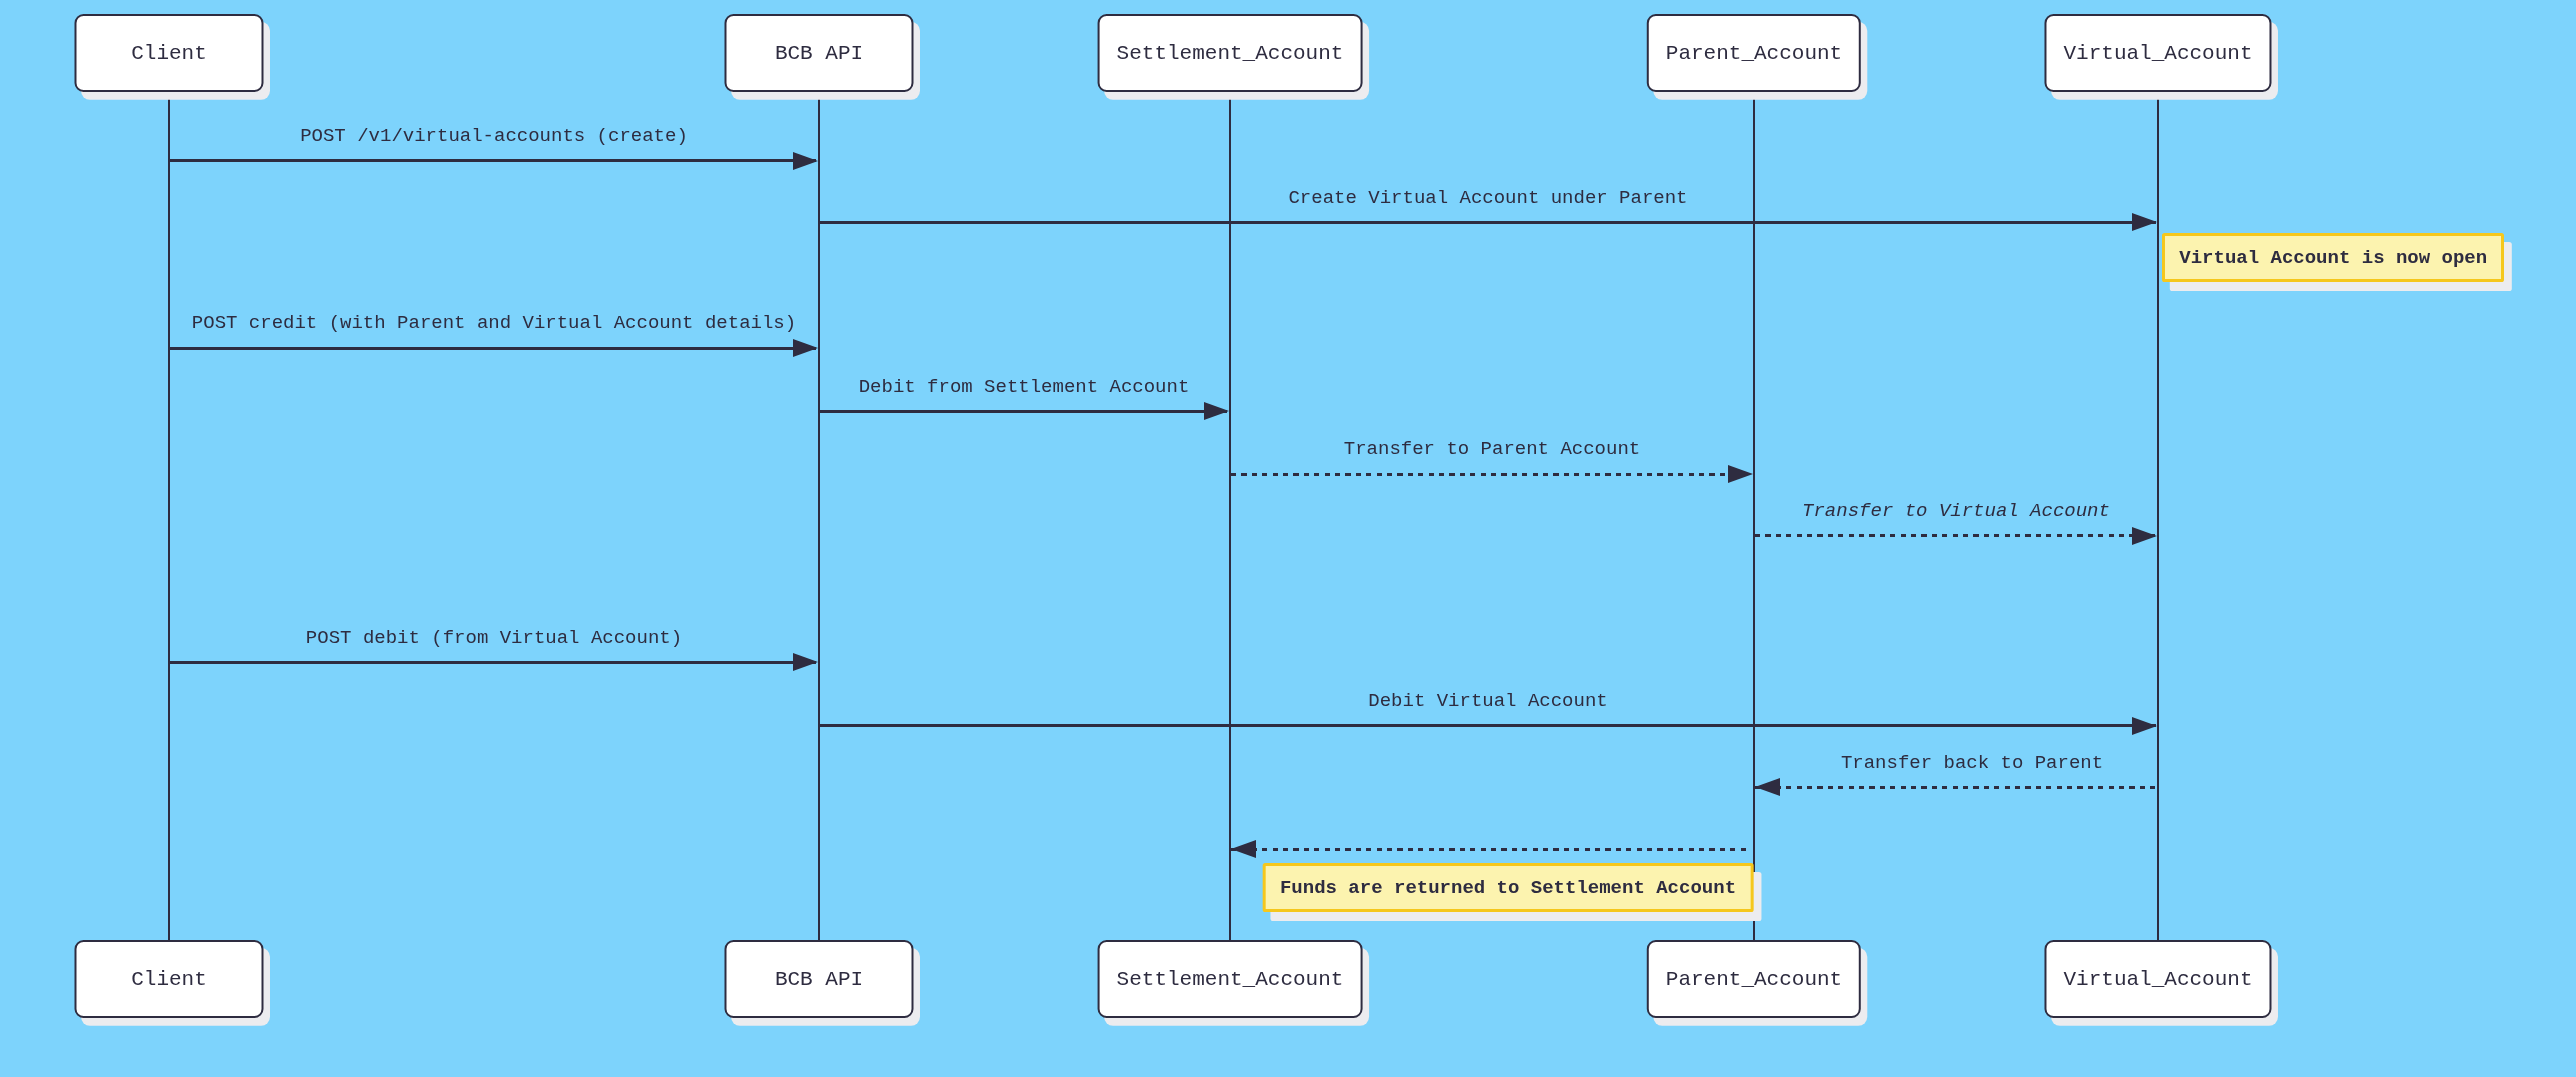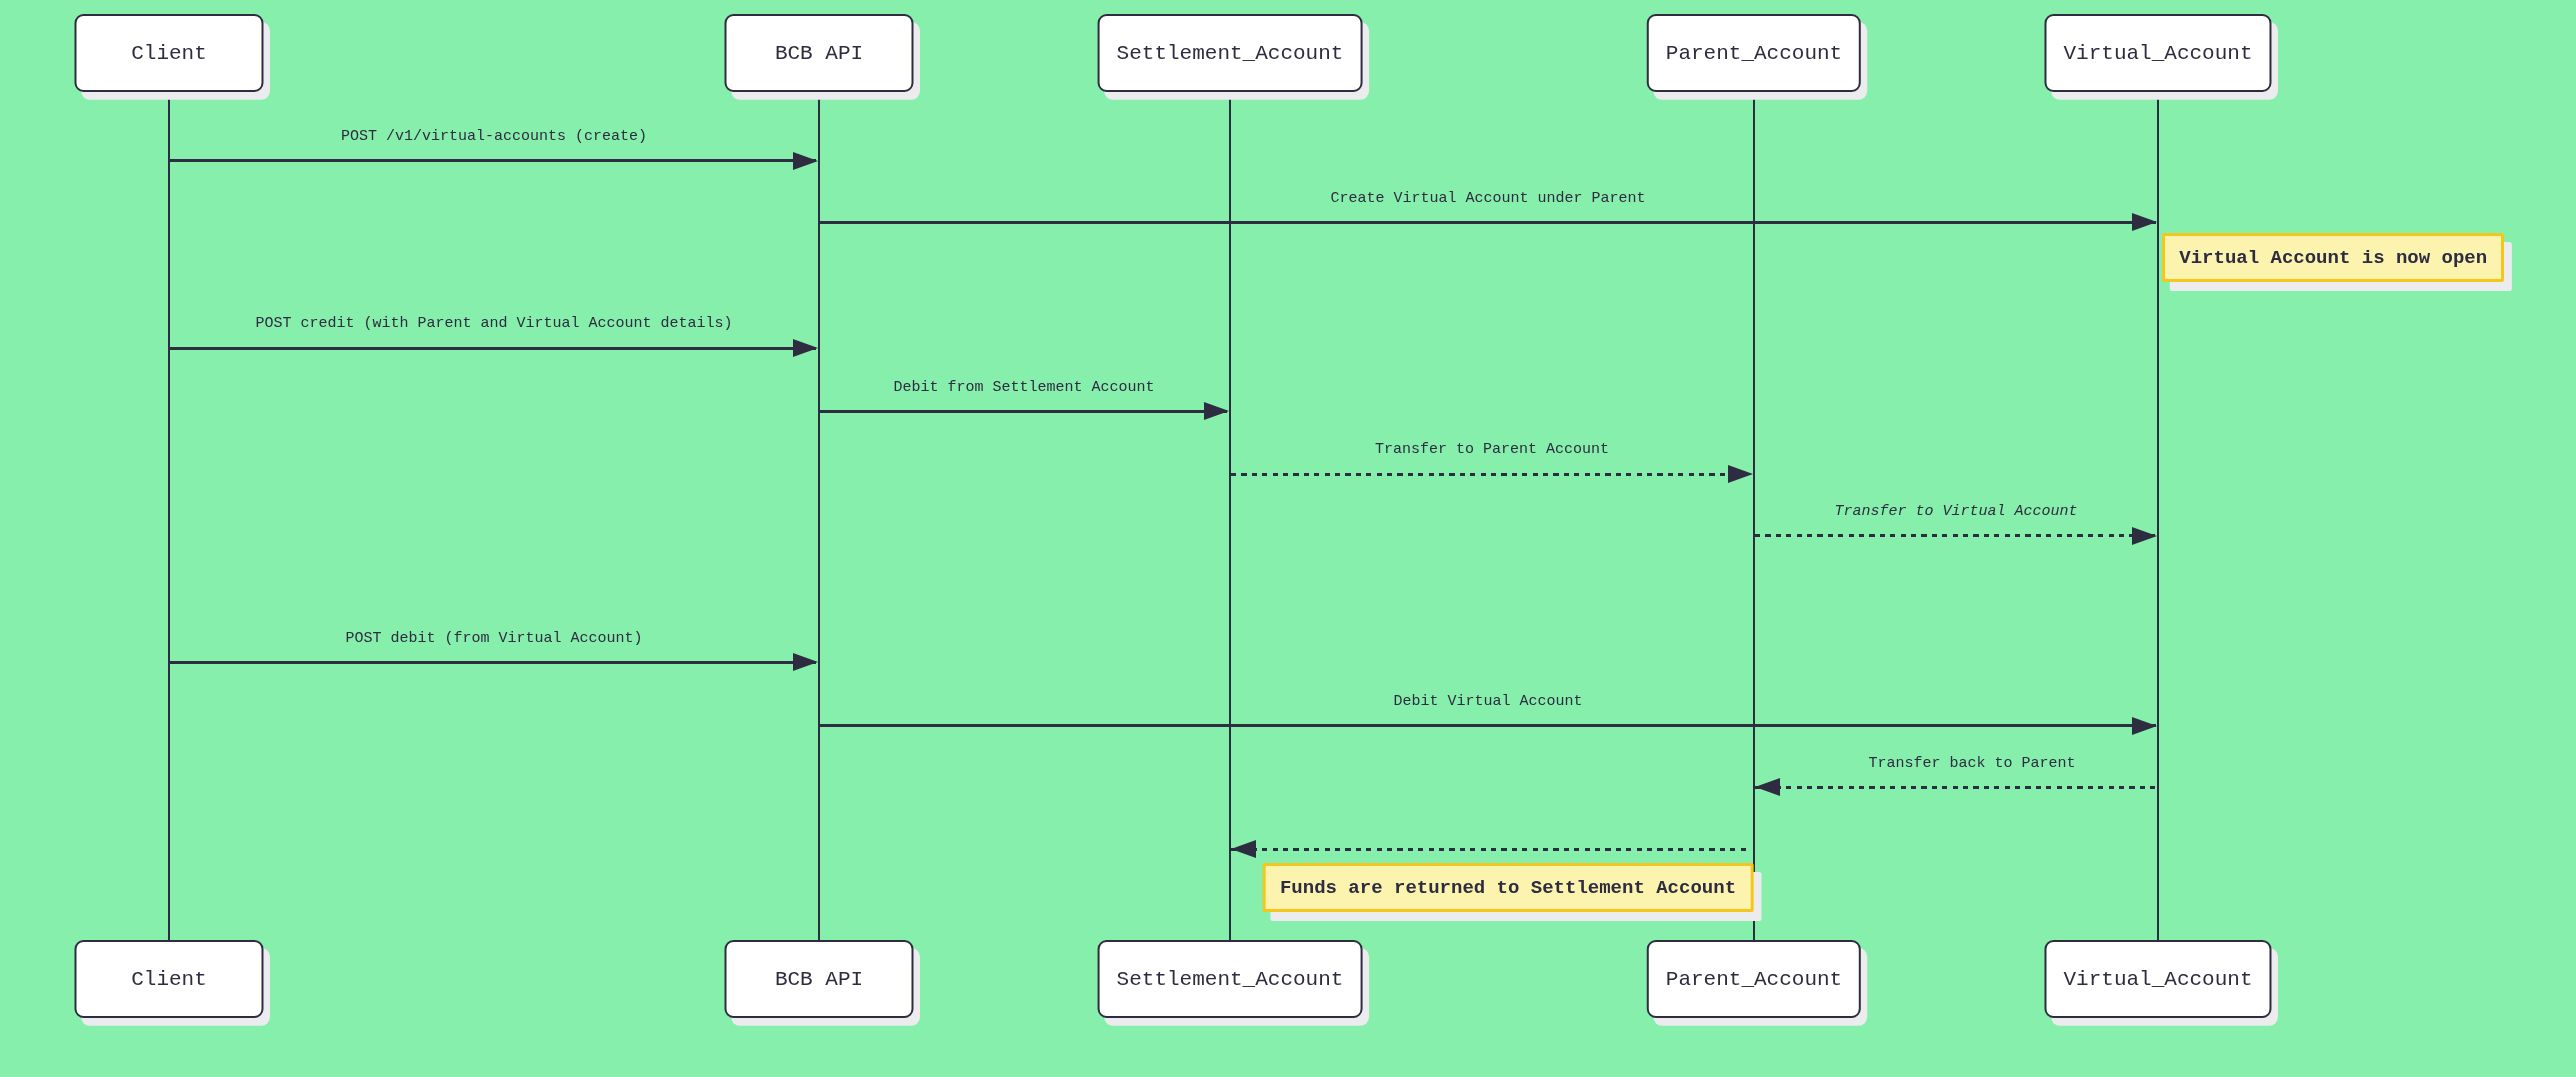--- a/index.html
+++ b/index.html
@@ -4,21 +4,21 @@
 <style>
   html, body {
     margin: 0;
     padding: 0;
     background: #ffffff;
   }
   #diagram {
     position: relative;
     width: 2576px;
     height: 1078px;
-    background: #86efac;
+    background: #7dd3fc;
     overflow: hidden;
     font-family: "Liberation Mono", "DejaVu Sans Mono", monospace;
   }
   .lifeline {
     position: absolute;
     width: 2px;
     background: #2e2c40;
   }
   .actor-box {
     position: absolute;
@@ -59,21 +59,21 @@
     border-bottom: 9px solid transparent;
     z-index: 2;
   }
   .arrowhead.right { border-left: 25px solid #2e2c40; }
   .arrowhead.left  { border-right: 25px solid #2e2c40; }
   .msg-label {
     position: absolute;
     transform: translateX(-50%);
     height: 27px;
     line-height: 27px;
-    font-size: 15px;
+    font-size: 19px;
     color: #2e2c40;
     white-space: nowrap;
     text-align: center;
     z-index: 2;
   }
   .note {
     position: absolute;
     height: 49px;
     box-sizing: border-box;
     padding: 0 14.3px;

